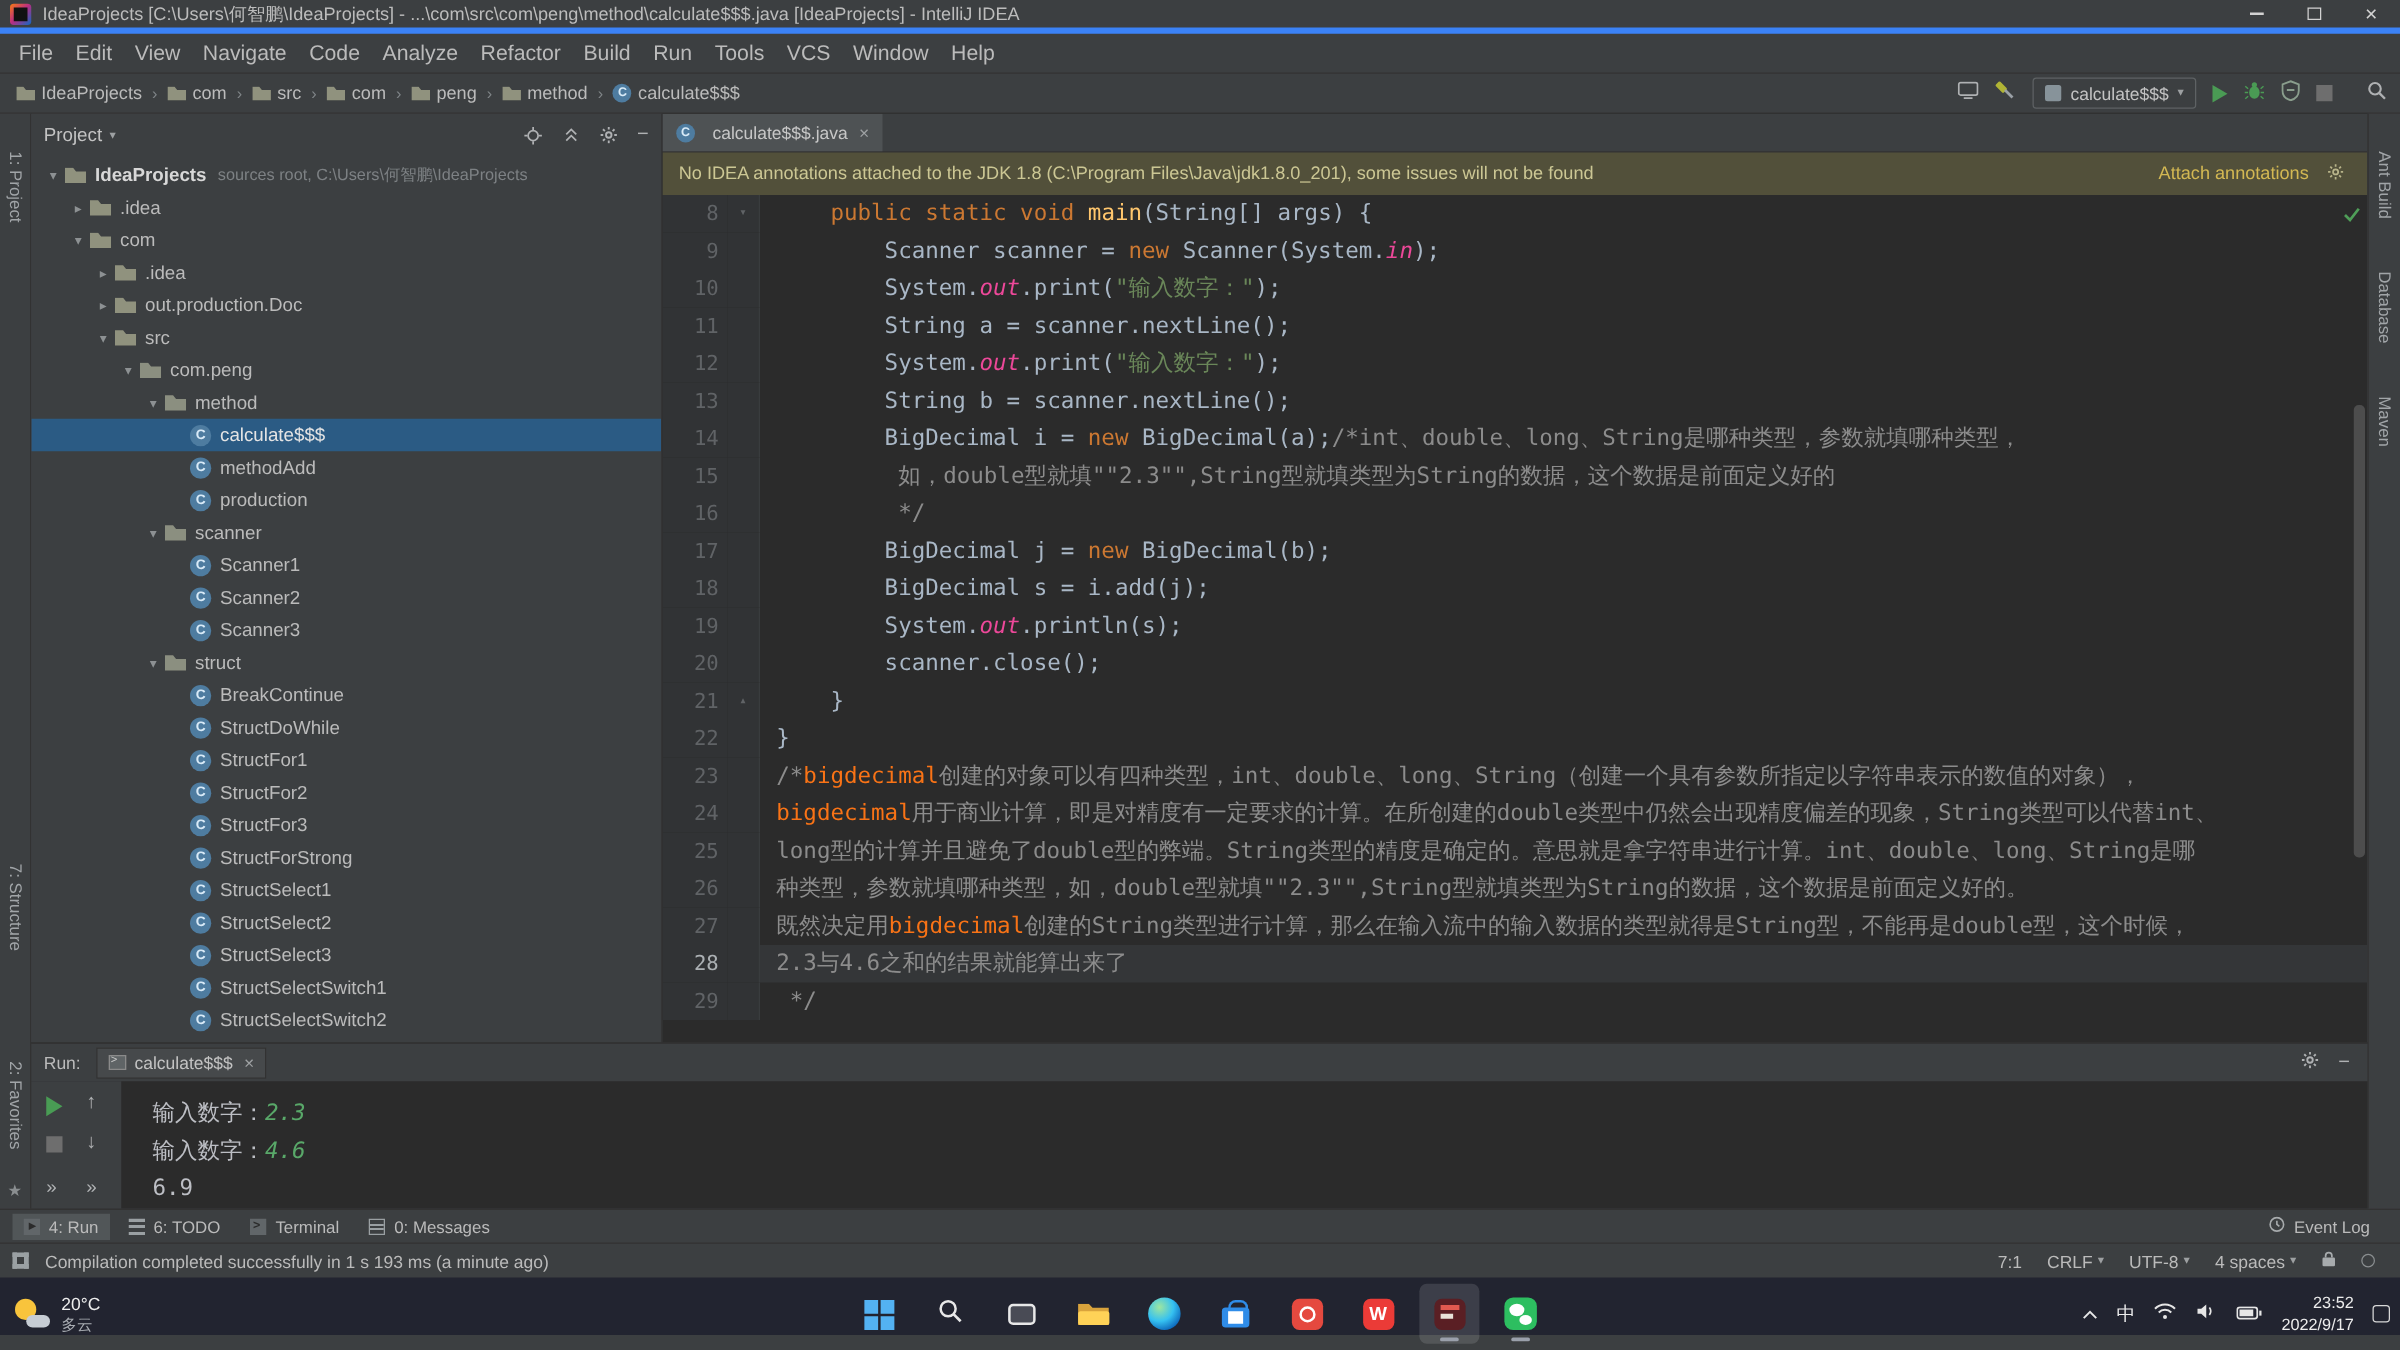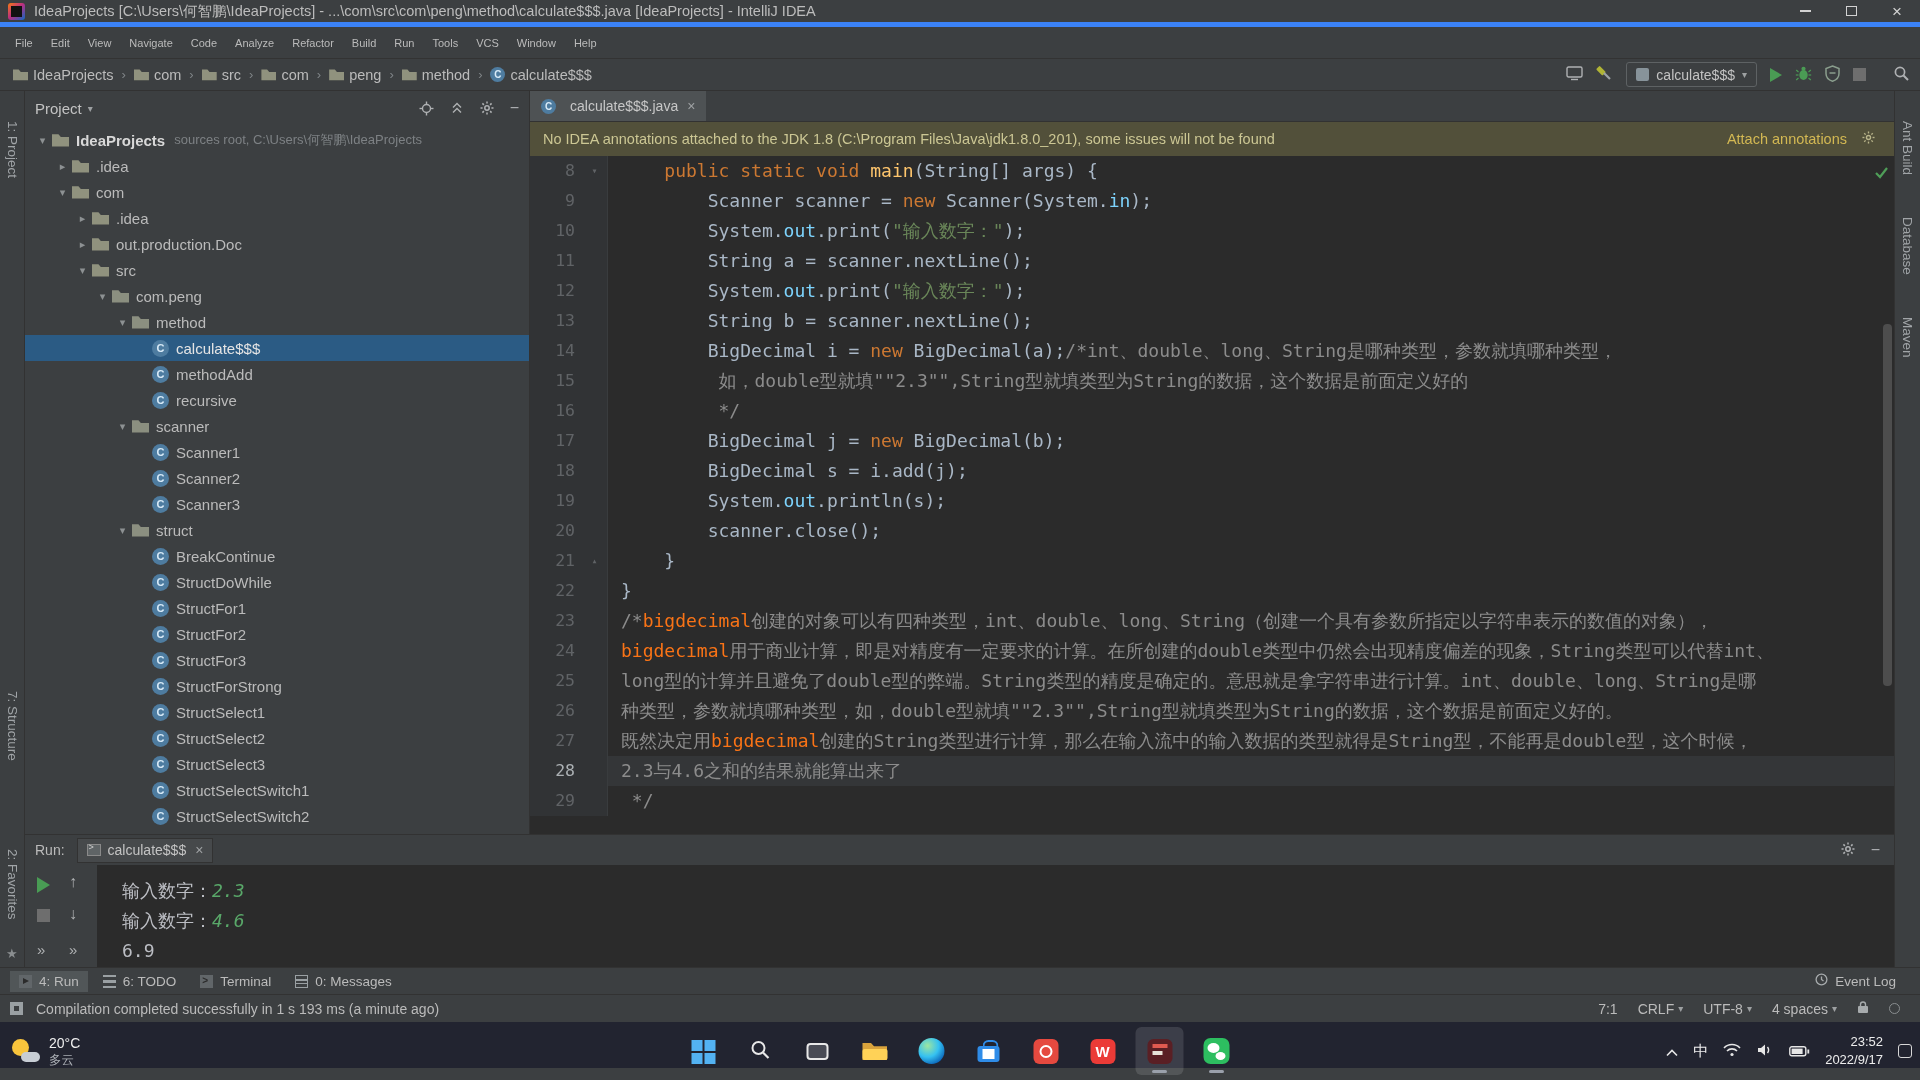--- a/index.html
+++ b/index.html
@@ -13,21 +13,21 @@
 .app-logo::after{content:"";position:absolute;inset:3px;background:#111}
 .tb-title{margin-left:9px;font-size:14.5px;color:#bcbcbc;white-space:nowrap;overflow:hidden}
 .win-controls{margin-left:auto;display:flex;flex:none}
 .win-btn{width:46px;height:26px;display:flex;align-items:center;justify-content:center;color:#d2d2d2}
 .min-glyph{width:11px;height:2px;background:#d2d2d2}
 .max-glyph{width:11px;height:10px;border:1.5px solid #d2d2d2}
 .close-glyph{font-size:17px;line-height:1}
 
 
 .menubar{position:absolute;left:0;top:27px;width:1920px;height:31px;display:flex;align-items:center;padding-left:6px}
-.menu-item{padding:5px 9px;font-size:11px;color:#bbbbbb;cursor:default}
+.menu-item{padding:5px 9px;font-size:17px;color:#bbbbbb;cursor:default}
 
 
 .navbar{position:absolute;left:0;top:58px;width:1920px;height:33px;display:flex;align-items:center;padding:0 10px;border-top:1px solid #333333;border-bottom:1px solid #323232}
 .crumbs{display:flex;align-items:center;white-space:nowrap;overflow:hidden}
 .crumb{display:inline-flex;align-items:center;gap:5px;padding:2px 3px;color:#bbbbbb;font-size:14.5px}
 .crumb-sep{color:#7f8487;padding:0 5px;font-size:13px}
 .ci{width:15px;height:15px;display:inline-block;flex:none}
 .ci-project,.ci-folder{clip-path:polygon(0 16%,38% 16%,52% 33%,100% 33%,100% 88%,0 88%);background:#90927e}
 .ci-class{border-radius:50%;background:#4e7ca0;color:#d8eaf7;font-size:10px;font-weight:bold;text-align:center;line-height:15px}
 .nav-right{margin-left:auto;display:flex;align-items:center;gap:13px;flex:none}
@@ -76,21 +76,21 @@
 .crowl{display: flex;height:30px;white-space:pre}
 .gut{width:52px;background:#313335;color:#606366;text-align:right;padding-right:7px;flex:none;font-size:16.5px}
 .foldc{width:26px;background:#313335;border-right:1px solid #393c3e;flex:none;color:#606366;font-size:10px;text-align:center;line-height:30px}
 .ctext{flex:1;padding-left:13px;overflow:hidden}
 .crowl.cur .ctext{background:#343638}
 .crowl.cur .gut{color:#abb0b3}
 .tk-p{color:#a9b7c6}
 .tk-k{color:#cc7832}
 .tk-s{color:#6a8759}
 .tk-c{color:#8c8c8c}
-.tk-f{color:#7dd3fc;}
+.tk-f{color:#ec4899;font-style:italic}
 .tk-d{color:#ffc66d}
 .tk-w{color:#f97316;text-decoration-style:wavy;text-decoration-color:#5a9e62;text-decoration-thickness:1px;text-underline-offset:4px}
 .escroll{position:absolute;right:2px;top:233px;width:9px;height:362px;background:rgba(164,164,164,.28);border-radius:4px}
 .inspect{position:absolute;right:5px;top:74px}
 
 
 .right-strip{position:absolute;left:1894px;top:91px;width:26px;height:876px;background:#3c3f41;border-left:1px solid #323232;display:flex;flex-direction:column;align-items:center;padding-top:30px;gap:42px}
 
 
 .runpanel{position:absolute;left:25px;top:834px;width:1869px;height:133px;background:#2b2b2b;border-top:1px solid #323232}
@@ -382,21 +382,21 @@
           <span class="nlabel">calculate$$$</span>
         </div>
         <div class="trow" style="padding-left: 108px;">
           <span class="arrow"></span>
           <span class="ni ni-class">C</span>
           <span class="nlabel">methodAdd</span>
         </div>
         <div class="trow" style="padding-left: 108px;">
           <span class="arrow"></span>
           <span class="ni ni-class">C</span>
-          <span class="nlabel">recursive</span>
+          <span class="nlabel">production</span>
         </div>
         <div class="trow" style="padding-left: 88px;">
           <span class="arrow">▾</span>
           <span class="ni ni-package"></span>
           <span class="nlabel">scanner</span>
         </div>
         <div class="trow" style="padding-left: 108px;">
           <span class="arrow"></span>
           <span class="ni ni-class">C</span>
           <span class="nlabel">Scanner1</span>

